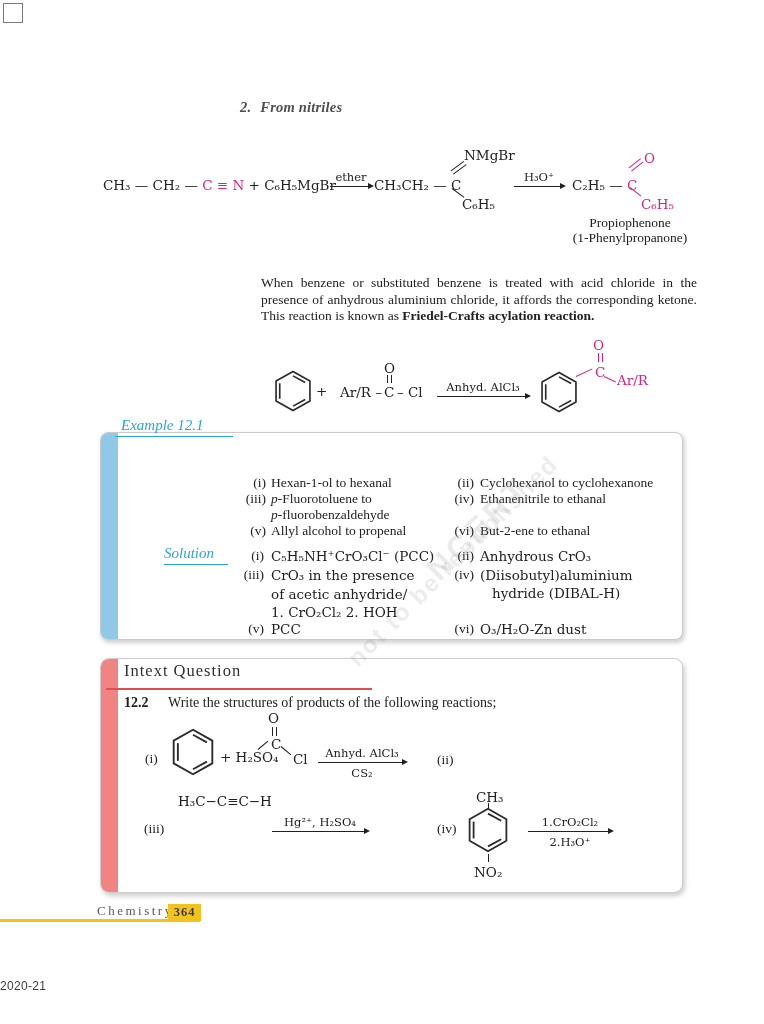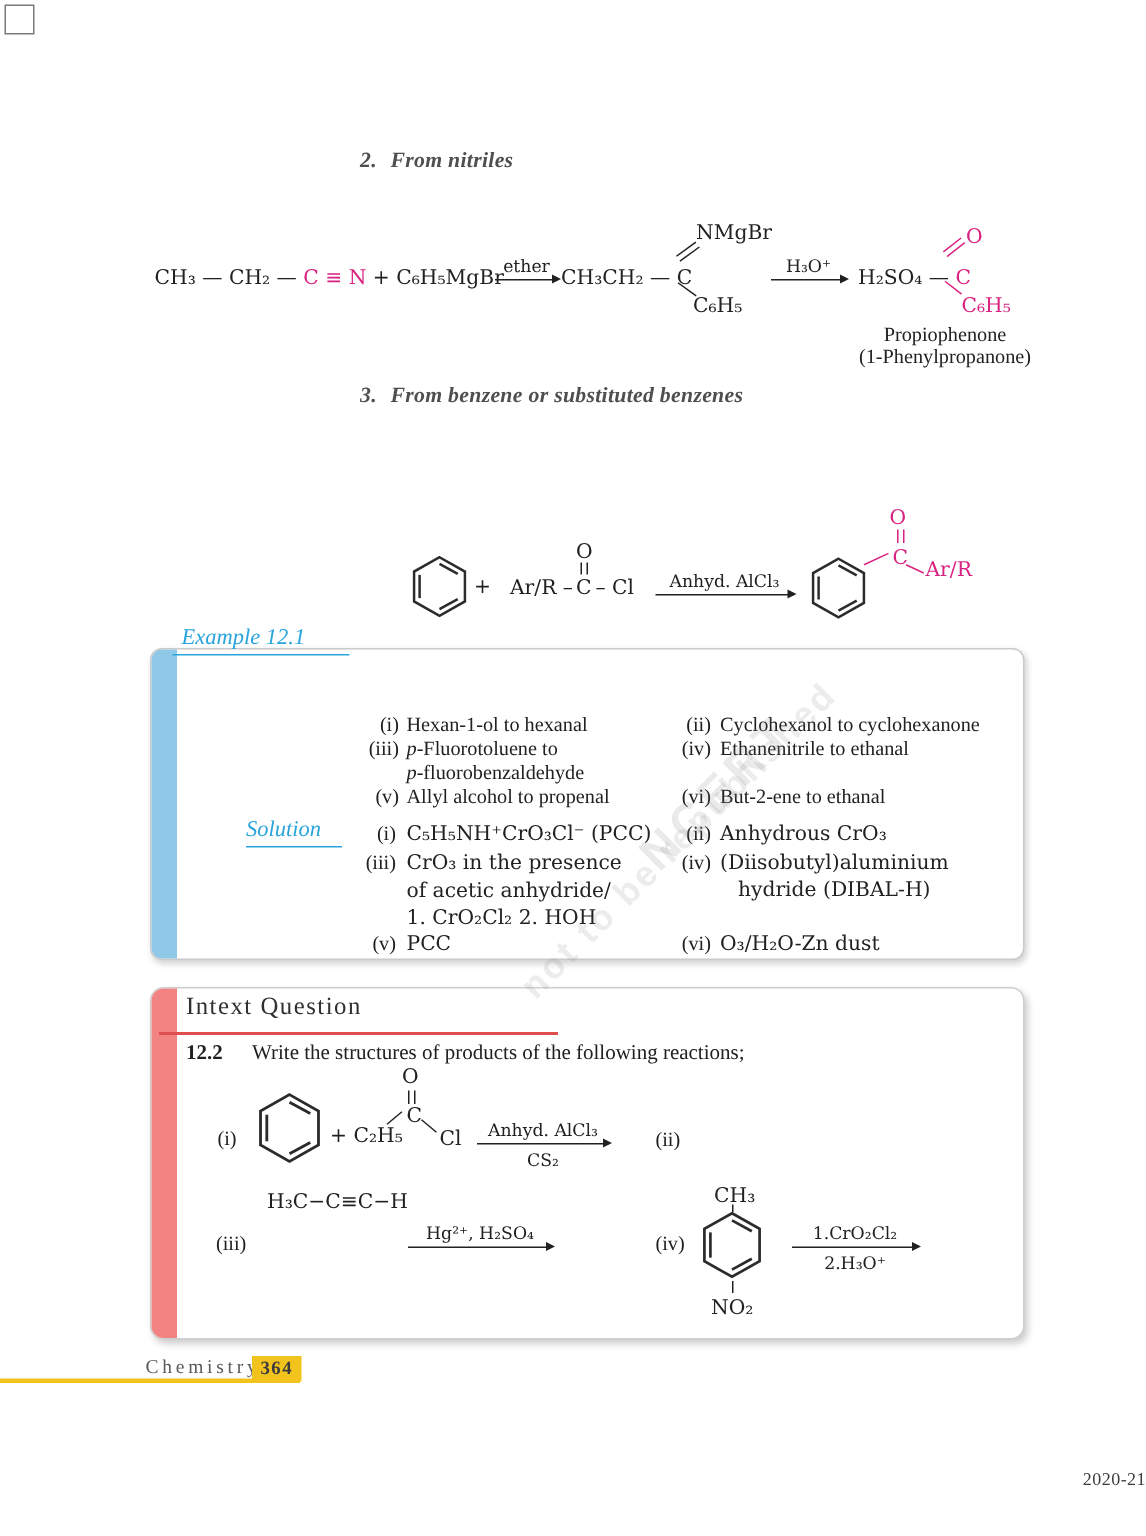--- a/index.html
+++ b/index.html
@@ -50,21 +50,21 @@
   .exlabel{font-family:"Liberation Serif",serif;font-style:italic;font-size:15px;color:var(--blue);
     border-bottom:1.3px solid var(--blue);padding-bottom:2px;text-indent:6px;white-space:nowrap;}
   .itxlabel{font-family:"Liberation Serif",serif;font-size:16.5px;color:#303030;letter-spacing:1px;white-space:nowrap;}
   .wm{position:absolute;font-family:"Liberation Sans",sans-serif;font-weight:bold;
     transform:rotate(-45deg);transform-origin:left center;pointer-events:none;z-index:5;}
   .corner{position:absolute;left:3px;top:3px;width:18px;height:18px;border:1.5px solid #7a7a7a;background:#fff;}
   .footer-subject{font-size:13px;letter-spacing:2.5px;color:#5a5a5a;white-space:nowrap;}
   .yline{background:var(--yellow);height:2.5px;}
   .badge{background:var(--yellow);width:33px;height:17px;text-align:center;line-height:17px;
     font-size:12.5px;font-weight:bold;color:#3c3c3c;letter-spacing:1px;}
-  .year{width:764px;text-align:right;font-family:Liberation Serif, serif;font-size:12px;color:#3c3c3c;letter-spacing:.3px;}
+  .year{width:764px;text-align:left;font-family:Liberation Sans, sans-serif;font-size:12px;color:#3c3c3c;letter-spacing:.3px;}
 </style>
 </head>
 <body>
 
 <div class="page">
 
   <div class="corner"></div>
 
   <div class="abs hd" style="left:240px;top:99px">
     <span class="hnum">2.</span><span>From nitriles</span>
@@ -85,32 +85,32 @@
     <div class="abs f" style="left:464px;top:147px">NMgBr</div>
     <div class="bd" style="left:452px;top:188px;width:15px;transform:rotate(36deg)"></div>
     <div class="abs f" style="left:462px;top:196px">C₆H₅</div>
     <div class="arw" style="left:514px;top:186px;width:50px">
       <div class="lt">H₃O⁺</div>
       <div class="ln">
           <div class="hdd"></div>
         </div>
     </div>
     <div class="abs f" style="left:572px;top:177px">
-      <span>H₂SO₄ — </span><span class="pink">C</span>
+      <span>C₂H₅ — </span><span class="pink">C</span>
     </div>
     <div class="dbd pk" style="left:630px;top:167px;width:15px;transform:rotate(-38deg)"></div>
     <div class="abs f pink" style="left:644px;top:150px">O</div>
     <div class="bd pk" style="left:630px;top:187px;width:14px;transform:rotate(38deg)"></div>
     <div class="abs f pink" style="left:641px;top:196px">C₆H₅</div>
     <div class="abs t" style="left:566px;top:215px;width:128px;text-align:center">Propiophenone</div>
     <div class="abs t" style="left:552px;top:230px;width:156px;text-align:center">(1-Phenylpropanone)</div>
   </div>
 
-  <div class="abs hd" style="left:240px;top:256px">
-    <span class="hnum">3.</span><span>From benzene or substituted benzenes</span>
+  <div class="abs t para" style="left:261px;top:275px;width:436px">
+    <span>When benzene or substituted benzene is treated with acid chloride in the presence of anhydrous aluminium chloride, it affords the corresponding ketone. This reaction is known as </span><b>Friedel-Crafts acylation reaction.</b>
   </div>
 
   <div>
     <svg class="benz abs" style="left:274px;top:370px" width="38" height="42" viewBox="0 0 100 114">
       <polygon points="50,4 96,30 96,84 50,110 4,84 4,30"></polygon>
       <line x1="14" y1="36" x2="14" y2="78"></line>
         <line x1="50" y1="16" x2="83" y2="34"></line>
         <line x1="83" y1="80" x2="50" y2="98"></line>
     </svg>
     <div class="abs f" style="left:316px;top:383px">+</div>
@@ -188,21 +188,21 @@
   <b class="abs t" style="left:124px;top:695px;font-size:14px">12.2</b>
   <div class="abs t" style="left:168px;top:695px;font-size:14px">Write the structures of products of the following reactions;</div>
 
   <div class="abs t" style="left:145px;top:751px">(i)</div>
   <svg class="benz abs" style="left:172px;top:727px" width="42" height="50" viewBox="0 0 100 114">
     <polygon points="50,4 96,30 96,84 50,110 4,84 4,30"></polygon>
     <line x1="14" y1="36" x2="14" y2="78"></line>
       <line x1="50" y1="16" x2="83" y2="34"></line>
       <line x1="83" y1="80" x2="50" y2="98"></line>
   </svg>
-  <div class="abs f" style="left:220px;top:749px">+ C₂H₅</div>
+  <div class="abs f" style="left:220px;top:749px">+ H₂SO₄</div>
   <div class="bd" style="left:258px;top:749px;width:13px;transform:rotate(-40deg)"></div>
   <div class="abs f" style="left:271px;top:736px">C</div>
   <div class="abs f" style="left:268px;top:710px">O</div>
   <div class="vdb" style="left:272px;top:727px;height:9px"></div>
   <div class="bd" style="left:281px;top:746px;width:13px;transform:rotate(40deg)"></div>
   <div class="abs f" style="left:293px;top:751px">Cl</div>
   <div class="arw" style="left:318px;top:762px;width:88px">
     <div class="lt">Anhyd. AlCl₃</div>
     <div class="ln">
         <div class="hdd"></div>

